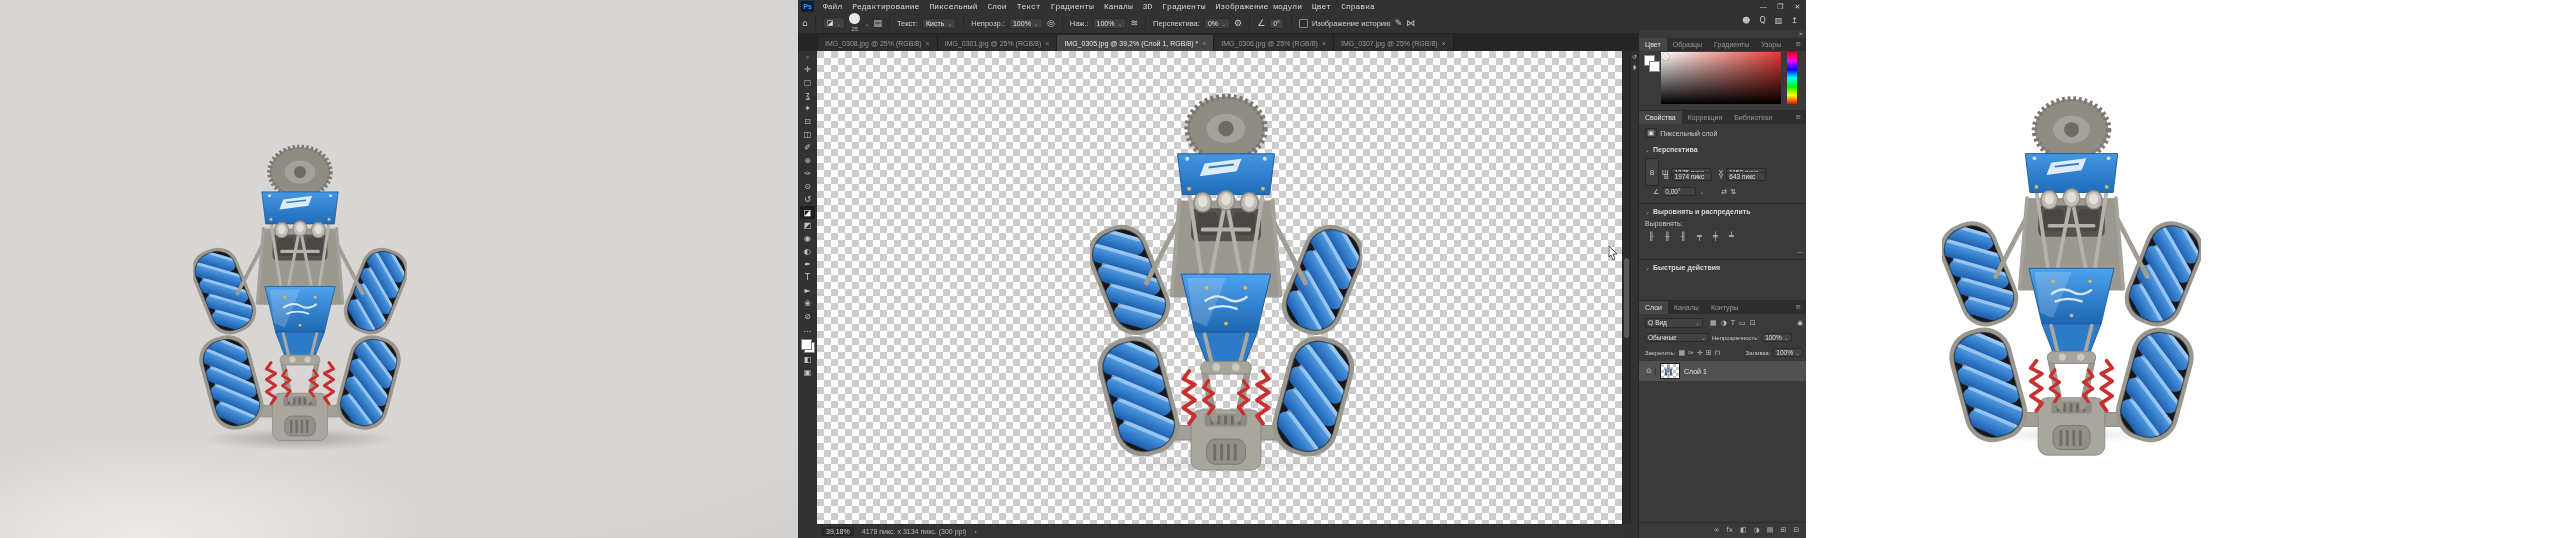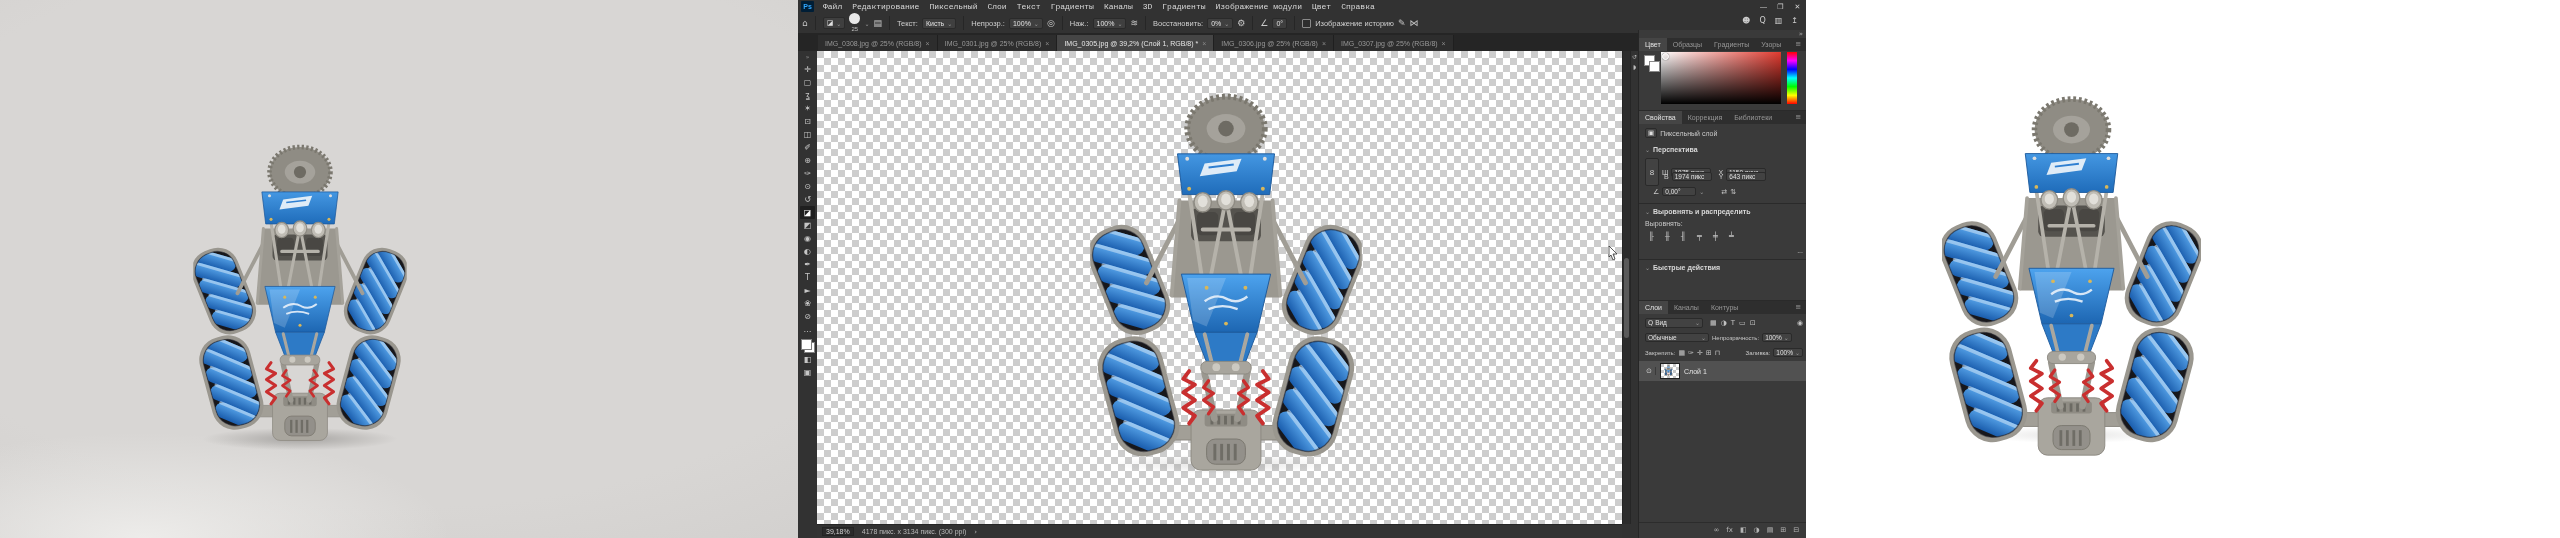--- a/index.html
+++ b/index.html
@@ -271,21 +271,21 @@
         </span>
       <span class="opt-icon g">◎</span>
       <span class="opt-sep"></span>
       <span>Наж.:</span>
       <span class="fieldbox">
           <span>100%</span>
           <span class="caret g">⌄</span>
         </span>
       <span class="opt-icon g">≋</span>
       <span class="opt-sep"></span>
-      <span>Восстановить:</span>
+      <span>Перспектива:</span>
       <span class="fieldbox">
           <span>0%</span>
           <span class="caret g">⌄</span>
         </span>
       <span class="opt-icon g">⚙</span>
       <span class="opt-sep"></span>
       <span class="opt-icon g">∠</span>
       <span class="fieldbox">
           <span>0°</span>
         </span>

